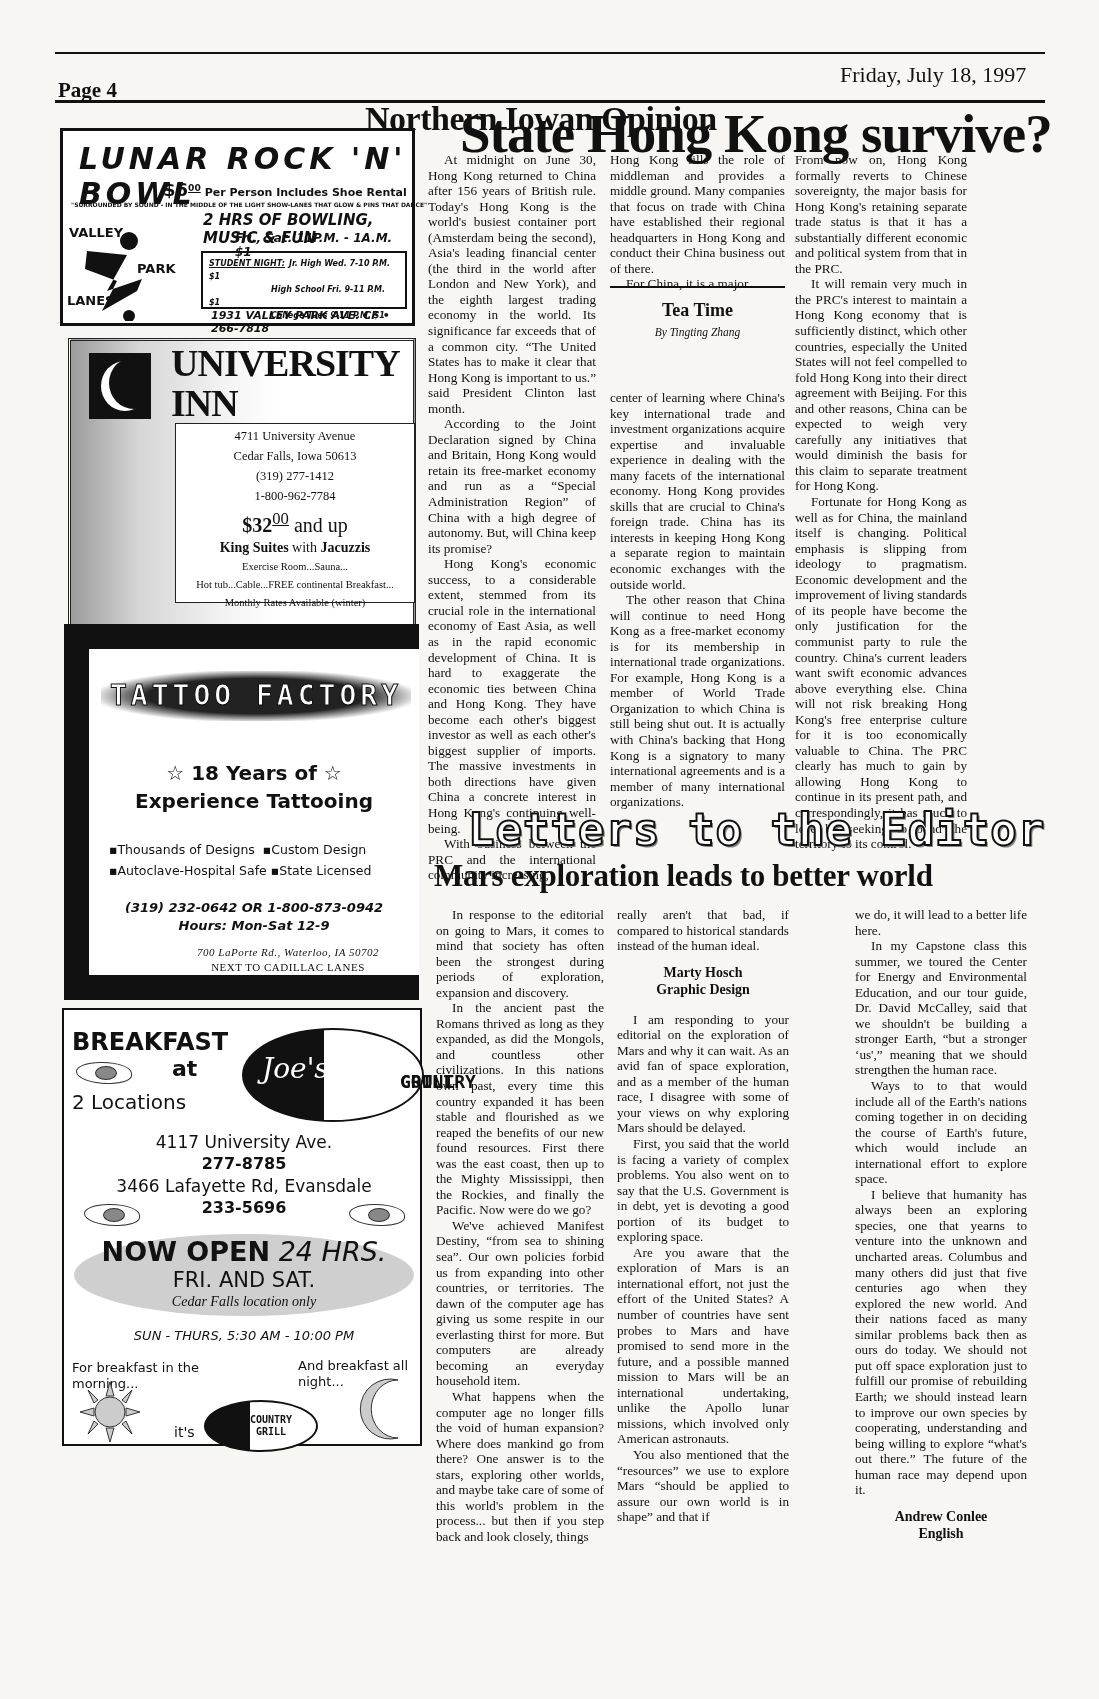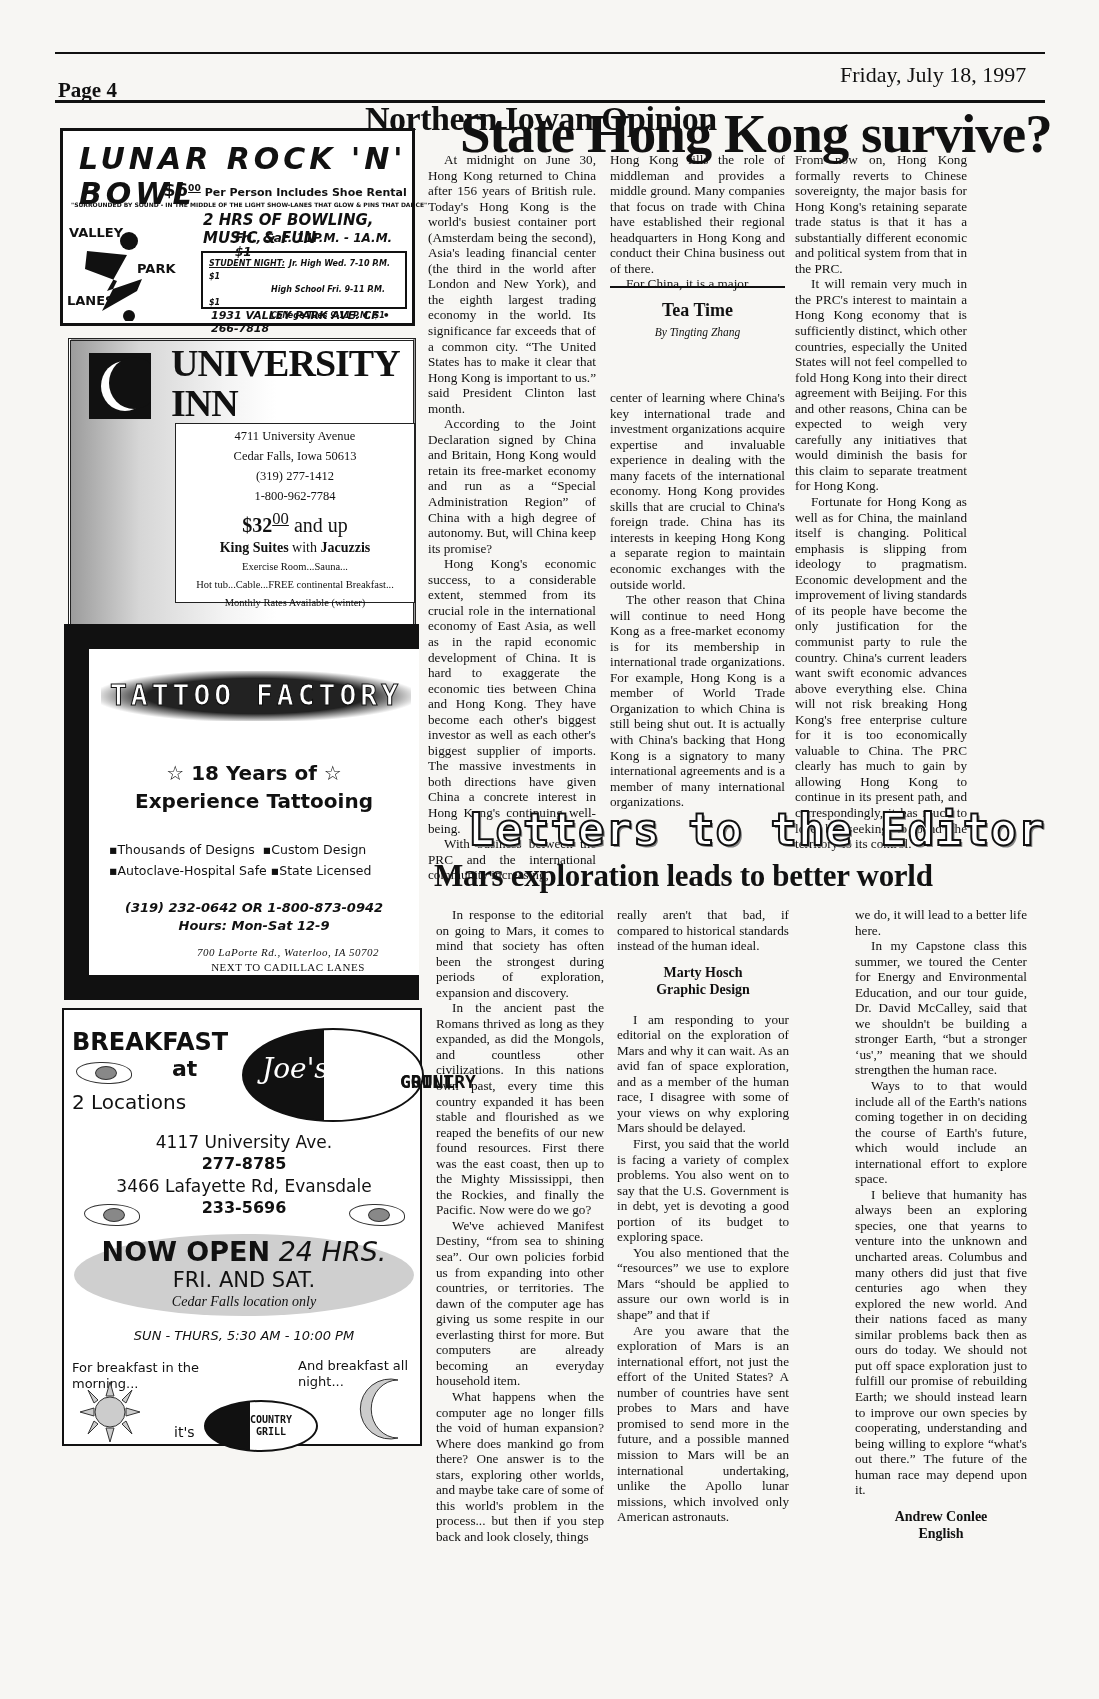--- a/index.html
+++ b/index.html
@@ -240,22 +240,22 @@
 </div>
 
 <div class="col" style="left:617px;top:907px;width:172px;">
   <p class="noind">really aren't that bad, if compared to historical standards instead of the human ideal.</p>
   <div class="sig">
       <div>Marty Hosch</div>
       <div>Graphic Design</div>
     </div>
   <p>I am responding to your editorial on the exploration of Mars and why it can wait. As an avid fan of space exploration, and as a member of the human race, I disagree with some of your views on why exploring Mars should be delayed.</p>
   <p>First, you said that the world is facing a variety of complex problems. You also went on to say that the U.S. Government is in debt, yet is devoting a good portion of its budget to exploring space.</p>
+  <p>Are you aware that the exploration of Mars is an international effort, not just the effort of the United States? A number of countries have sent probes to Mars and have promised to send more in the future, and a possible manned mission to Mars will be an international undertaking, unlike the Apollo lunar missions, which involved only American astronauts.</p>
   <p>You also mentioned that the “resources” we use to explore Mars “should be applied to assure our own world is in shape” and that if</p>
-  <p>Are you aware that the exploration of Mars is an international effort, not just the effort of the United States? A number of countries have sent probes to Mars and have promised to send more in the future, and a possible manned mission to Mars will be an international undertaking, unlike the Apollo lunar missions, which involved only American astronauts.</p>
 </div>
 
 <div class="col" style="left:848px;top:907px;width:172px;margin-left:7px;">
   <p class="noind">we do, it will lead to a better life here.</p>
   <p>In my Capstone class this summer, we toured the Center for Energy and Environmental Education, and our tour guide, Dr. David McCalley, said that we shouldn't be building a stronger Earth, “but a stronger ‘us',” meaning that we should strengthen the human race.</p>
   <p>Ways to to that would include all of the Earth's nations coming together in on deciding the course of Earth's future, which would include an international effort to explore space.</p>
   <p>I believe that humanity has always been an exploring species, one that yearns to venture into the unknown and uncharted areas. Columbus and many others did just that five centuries ago when they explored the new world. And their nations faced as many similar problems back then as ours do today. We should not put off space exploration just to fulfill our promise of rebuilding Earth; we should instead learn to improve our own species by cooperating, understanding and being willing to explore “what's out there.” The future of the human race may depend upon it.</p>
   <div class="sig">
       <div>Andrew Conlee</div>
       <div>English</div>

